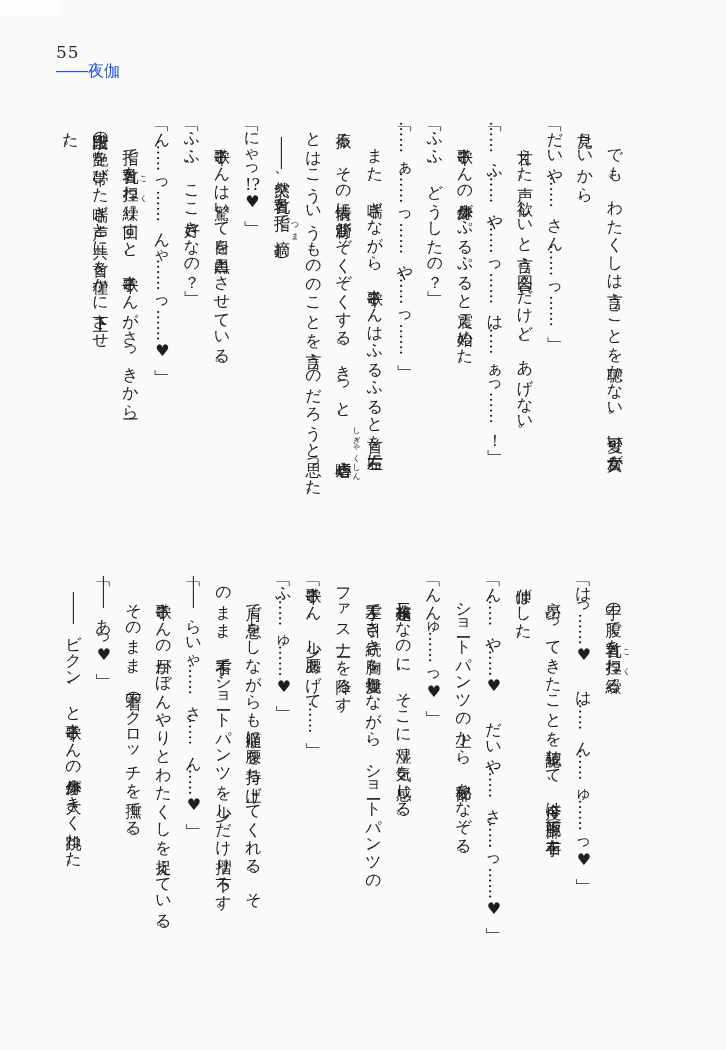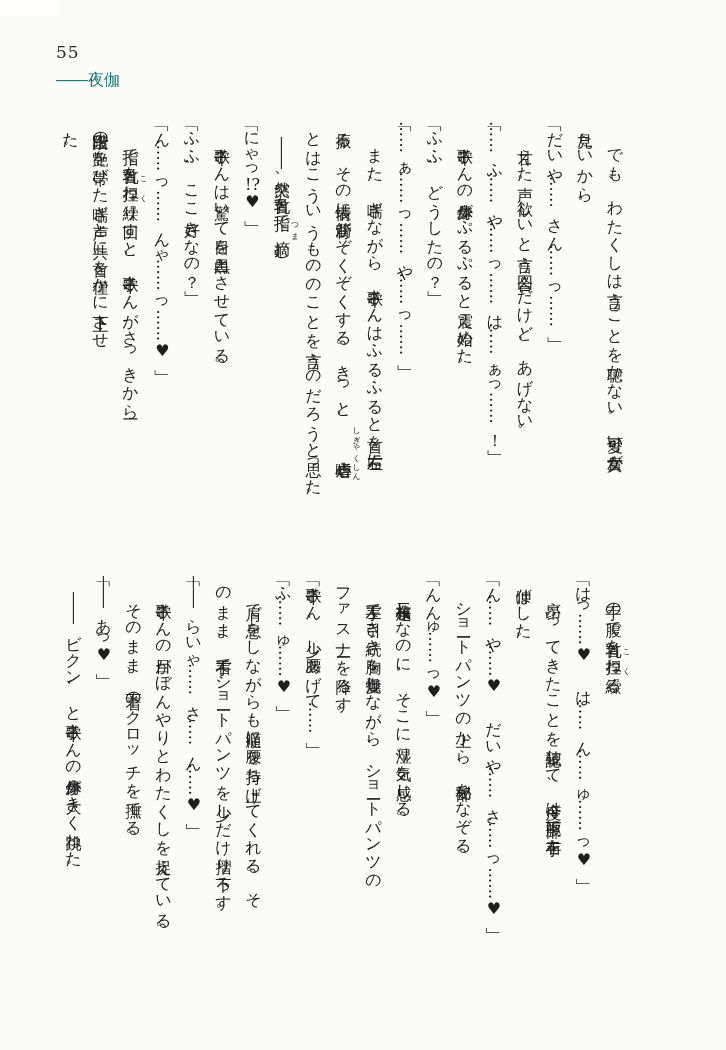--- a/index.html
+++ b/index.html
@@ -14,22 +14,22 @@
   }
   .corner-light{
     position:absolute;left:0;top:0;width:60px;height:16px;
     background:#ffffff;opacity:.7;
   }
   .page-number{
     position:absolute;left:56px;top:42px;
     font-size:17px;letter-spacing:1px;color:#2a2a2a;
   }
   .chapter-header{
-    position:absolute;left:56px;top:70px;
-    font-size:16px;color:#0f766e;
+    position:absolute;left:56px;top:61px;
+    font-size:16px;color:#1d4ed8;
   }
   .vblock{
     position:absolute;
     writing-mode:vertical-rl;
     -webkit-writing-mode:vertical-rl;
     text-orientation:mixed;
     font-size:16px;
     line-height:30px;
     color:#1e1e1e;
   }

